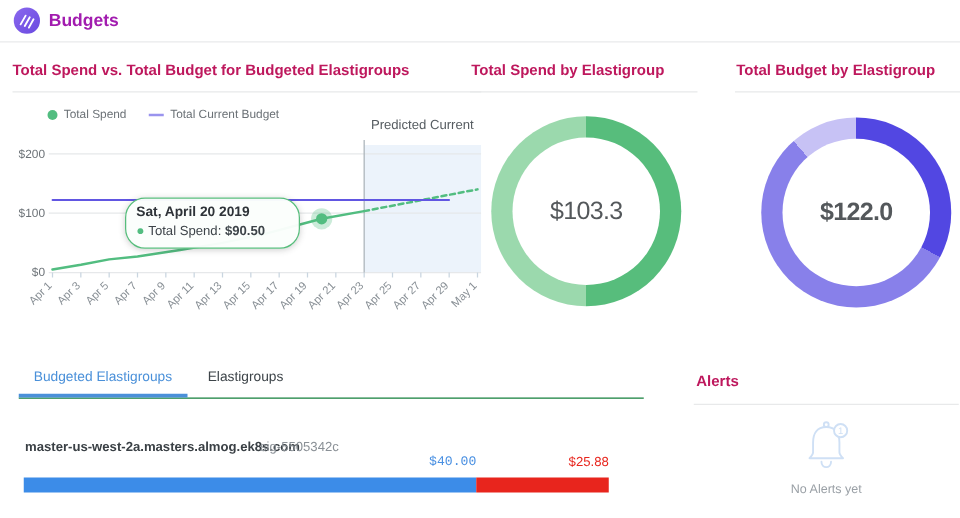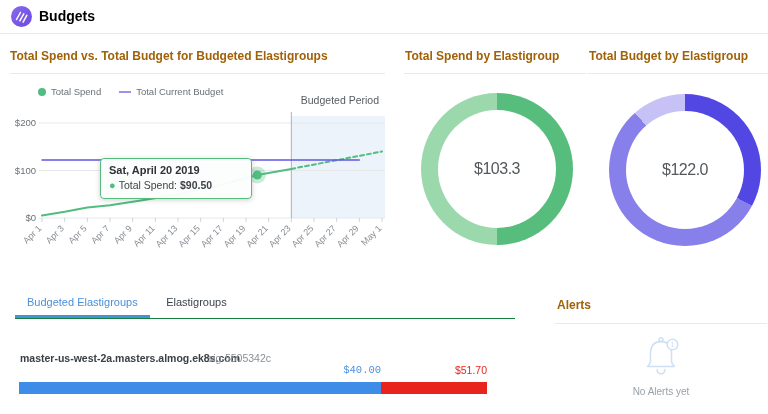--- a/index.html
+++ b/index.html
@@ -5,54 +5,54 @@
   html,body{margin:0;padding:0;}
   body{
     width:768px;height:414px;position:relative;overflow:hidden;
     background:#ffffff;color:#3d4449;
     font-family:"Liberation Sans", sans-serif;
   }
   
   .header{position:absolute;top:0;left:0;right:0;height:33px;background:#fff;border-bottom:1px solid #e9eaeb;}
   .logo{position:absolute;left:11px;top:6px;width:21px;height:21px;border-radius:50%;}
   .logo svg{display:block;}
-  .app-title{position:absolute;left:39px;top:0;line-height:32px;font-size:14px;font-weight:bold;color:#000000;}
-
-  .panel-title{font-size:12px;font-weight:bold;color:#a16207;white-space:nowrap;}
+  .app-title{position:absolute;left:39px;top:0;line-height:32px;font-size:14px;font-weight:bold;color:#a21caf;}
+
+  .panel-title{font-size:12px;font-weight:bold;color:#be185d;white-space:nowrap;}
   .divider{border-bottom:1px solid #e8e9ea;height:0;}
 
   
   .chart-panel{position:absolute;left:10px;top:42px;width:375px;height:240px;}
   .chart-panel .panel-title{position:absolute;top:7px;left:0;}
   .chart-panel .divider{position:absolute;top:31px;left:0;right:0;}
   .legend{position:absolute;top:44px;left:28px;display:flex;gap:18px;align-items:center;font-size:9.5px;color:#6b7176;}
   .legend-item{display:flex;align-items:center;cursor:pointer;}
   .marker-dot{width:8px;height:8px;border-radius:50%;margin-right:5px;}
   .marker-dash{width:12px;height:2px;margin-right:5px;}
   .predicted-label{position:absolute;top:52px;right:6px;font-size:10.5px;color:#565c61;}
   .chart-svg{position:absolute;left:0;top:62px;}
-  .tooltip{position:absolute;left:90px;top:116px;width:152px;box-sizing:border-box;
-    background:rgba(251,254,252,.97);border:1px solid #57bd7c;border-radius:4px;
+  .tooltip{position:absolute;left:90px;top:116px;width:140px;box-sizing:border-box;
+    background:rgba(251,254,252,.97);border:1px solid #57bd7c;border-radius:16px;
     box-shadow:0 1px 5px rgba(60,60,60,.25);padding:5px 8px 6px;z-index:5;}
   .tooltip-title{font-size:11px;font-weight:bold;color:#2e3338;margin-bottom:2px;}
   .tooltip-row{font-size:10.5px;color:#3d4449;line-height:14px;white-space:nowrap;}
   .tooltip-row .bullet{font-size:11px;margin-right:3px;}
   .tooltip-row .val{font-weight:bold;}
 
   
   .donut-panel{position:absolute;top:42px;height:240px;}
-  #spend-donut-panel{left:404px;width:182px;}
+  #spend-donut-panel{left:376px;width:182px;}
   #budget-donut-panel{left:588px;width:180px;}
   .donut-panel .panel-title{position:absolute;top:7px;left:1px;}
   .donut-panel .divider{position:absolute;top:31px;left:0;right:0;}
   .donut{position:absolute;width:152px;height:152px;border-radius:50%;cursor:pointer;}
   #spend-donut{left:17px;top:51px;}
   #budget-donut{left:21px;top:52px;}
   .donut-hole{position:absolute;left:17px;top:17px;width:118px;height:118px;background:#fff;border-radius:50%;
-    display:flex;align-items:center;justify-content:center;font-size:16px;letter-spacing:-0.5px;color:#54585b;}
+    display:flex;align-items:center;justify-content:center;font-size:20px;letter-spacing:-0.5px;color:#54585b;}
 
   
   .bottom-left{position:absolute;left:10px;top:288px;width:505px;height:126px;}
   .tabs{position:absolute;top:0;left:5px;width:500px;height:30px;border-bottom:1px solid #15803d;}
   .tab{display:inline-block;box-sizing:border-box;height:30px;line-height:28px;padding:0 12px;
     font-size:11px;color:#3d4449;cursor:pointer;vertical-align:top;}
   .tab.active{border-bottom:3px solid transparent;}
   .group-name{position:absolute;top:64px;left:10px;font-size:10.5px;font-weight:bold;color:#3a4045;}
   .group-sig{position:absolute;top:64px;left:198px;font-size:10.5px;color:#8a9096;}
   .bar-labels{position:absolute;top:76px;left:9px;width:468px;height:14px;font-size:10.5px;}
@@ -93,21 +93,21 @@
     <span class="legend-item">
       <span class="marker-dot" style="background: rgb(82, 189, 128);"></span>
       <span>Total Spend</span>
     </span>
     <span class="legend-item">
       <span class="marker-dash" style="background: rgb(154, 148, 238);"></span>
       <span>Total Current Budget</span>
     </span>
   </div>
 
-  <div class="predicted-label">Budgeted Period</div>
+  <div class="predicted-label">Predicted Current</div>
 
   <svg class="chart-svg" width="375" height="156" viewBox="0 0 375 156">
       <rect x="281.33333333333337" y="12" width="93.66666666666663" height="102" fill="#ecf3fb"></rect>
       <line x1="29" y1="114" x2="375" y2="114" stroke="#e6e8ea" stroke-width="1"></line>
       <text x="26" y="117" text-anchor="end" fill="#6b7176" font-size="9.5">$0</text>
       <line x1="29" y1="66.5" x2="375" y2="66.5" stroke="#e6e8ea" stroke-width="1"></line>
       <text x="26" y="69.5" text-anchor="end" fill="#6b7176" font-size="9.5">$100</text>
       <line x1="29" y1="19" x2="375" y2="19" stroke="#e6e8ea" stroke-width="1"></line>
       <text x="26" y="22" text-anchor="end" fill="#6b7176" font-size="9.5">$200</text>
       <line x1="32" y1="114" x2="32" y2="118" stroke="#c9d5e0"></line>
@@ -163,37 +163,37 @@
   <div class="panel-title">Total Spend by Elastigroup</div>
   <div class="divider"></div>
   <div class="donut" id="spend-donut" style="background: conic-gradient(rgb(87, 189, 124) 0deg, rgb(87, 189, 124) 180.2deg, rgb(155, 217, 173) 180.2deg, rgb(155, 217, 173) 360deg);">
     <div class="donut-hole">$103.3</div>
   </div>
 </div>
 
 <div class="donut-panel" id="budget-donut-panel">
   <div class="panel-title">Total Budget by Elastigroup</div>
   <div class="divider"></div>
-  <div class="donut" id="budget-donut" style="background: conic-gradient(rgb(82, 71, 226) 0deg, rgb(82, 71, 226) 118deg, rgb(136, 128, 234) 118deg, rgb(136, 128, 234) 318.7deg, rgb(199, 194, 245) 318.7deg, rgb(199, 194, 245) 360deg);">
+  <div class="donut" id="budget-donut" style="background: conic-gradient(rgb(82, 71, 226) 0deg, rgb(82, 71, 226) 118deg, rgb(136, 128, 234) 118deg, rgb(136, 128, 234) 318.7deg, rgb(199, 194, 245) 318.7deg, rgb(199, 194, 245) 360deg); font-weight: bold;">
     <div class="donut-hole">$122.0</div>
   </div>
 </div>
 
 <div class="bottom-left">
   <div class="tabs">
     <span class="tab active" style="color: rgb(74, 144, 217); border-bottom-color: rgb(74, 144, 217);">Budgeted Elastigroups</span>
     <span class="tab">Elastigroups</span>
   </div>
 
   <div>
     <span class="group-name">master-us-west-2a.masters.almog.ek8s.com</span>
     <span class="group-sig">sig-5505342c</span>
     <div class="bar-labels">
       <span class="label-budget" style="width: 77.3694%; color: rgb(74, 144, 226); font-family: Liberation Mono, monospace;">$40.00</span>
-      <span class="label-spend" style="color: rgb(232, 37, 29);">$51.70</span>
+      <span class="label-spend" style="color: rgb(232, 37, 29);">$25.88</span>
     </div>
     <div class="bar">
       <div class="bar-budget" style="width: 77.3694%; background: rgb(60, 140, 232);"></div>
       <div class="bar-over" style="background: rgb(232, 37, 29);"></div>
     </div>
   </div>
 </div>
 
 <div class="alerts-panel">
   <div class="panel-title">Alerts</div>

